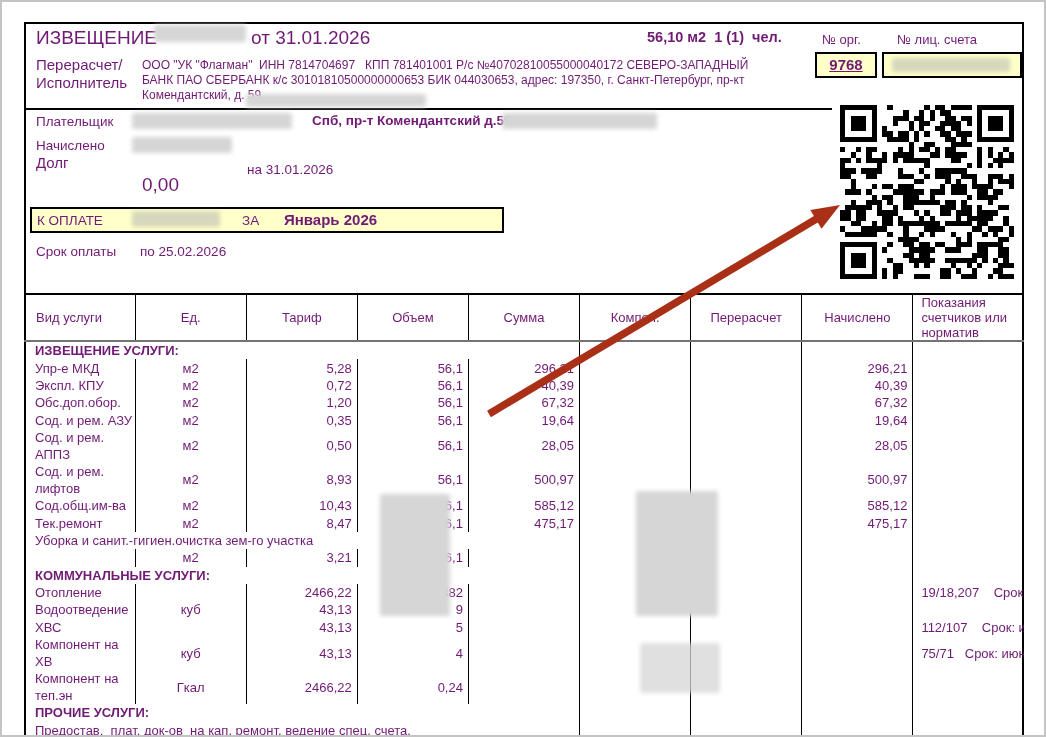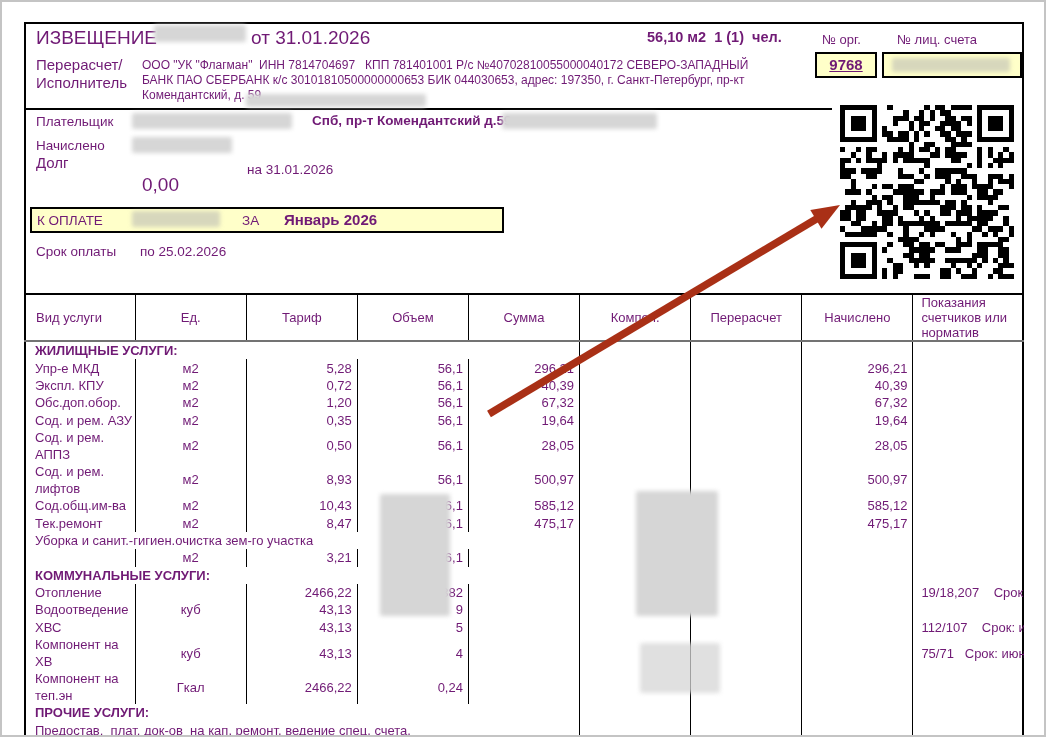--- a/index.html
+++ b/index.html
@@ -577,21 +577,21 @@
           <th>Объем</th>
           <th>Сумма</th>
           <th>Компен.</th>
           <th>Перерасчет</th>
           <th>Начислено</th>
           <th class="h-meter">Показания счетчиков или норматив</th>
         </tr>
     </thead>
     <tbody>
         <tr>
-          <td colspan="5" class="c-name pre b">ЖИЛИЩНЫЕ УСЛУГИ:</td>
+          <td colspan="5" class="c-name pre b">ИЗВЕЩЕНИЕ УСЛУГИ:</td>
           <td class="c-comp"></td>
           <td class="c-recalc"></td>
           <td class="c-num"></td>
           <td class="c-meter pre"></td>
         </tr>
         <tr>
           <td class="c-name">Упр-е МКД</td>
           <td class="c-unit">м2</td>
           <td class="c-num">5,28</td>
           <td class="c-num">56,1</td>

